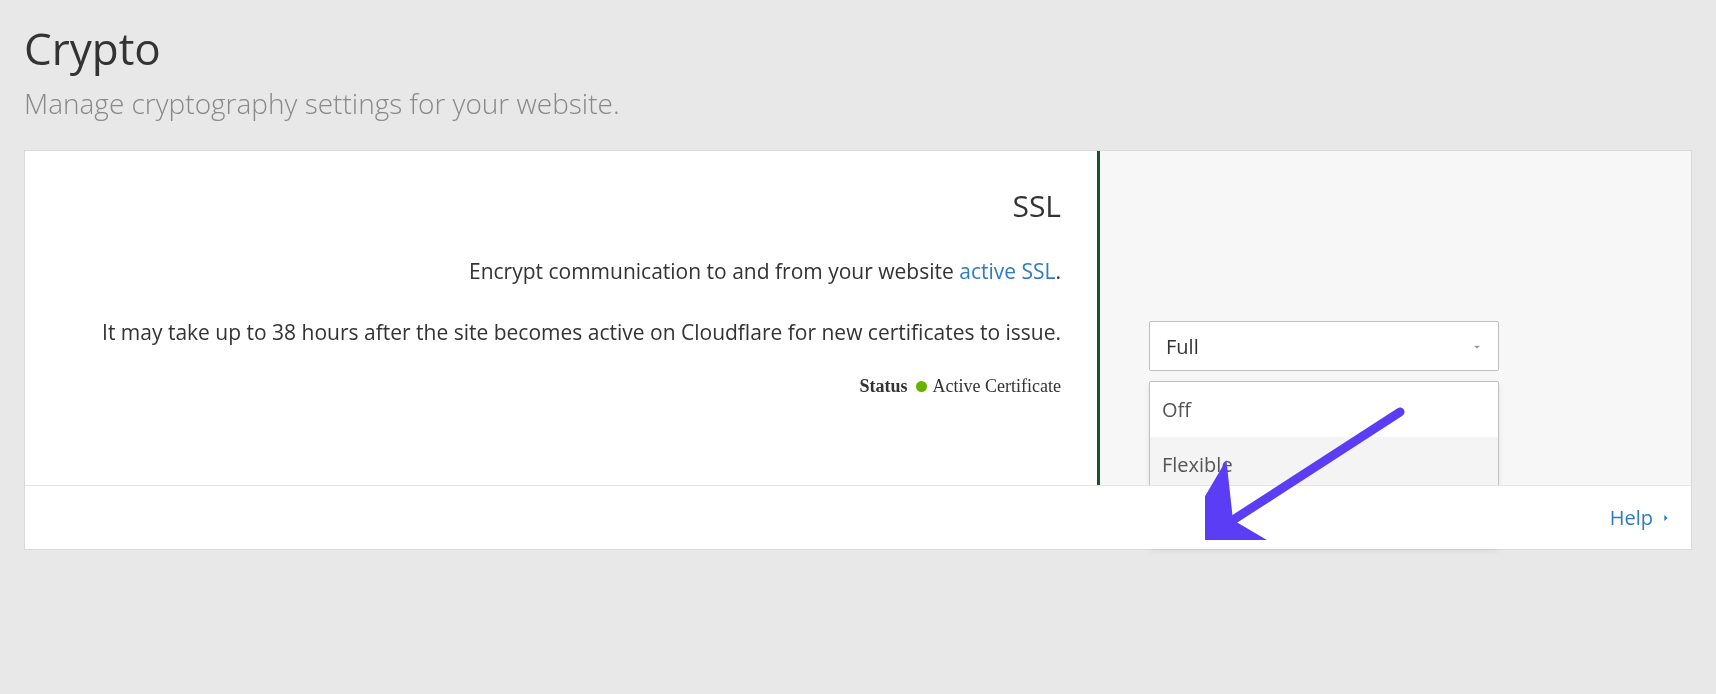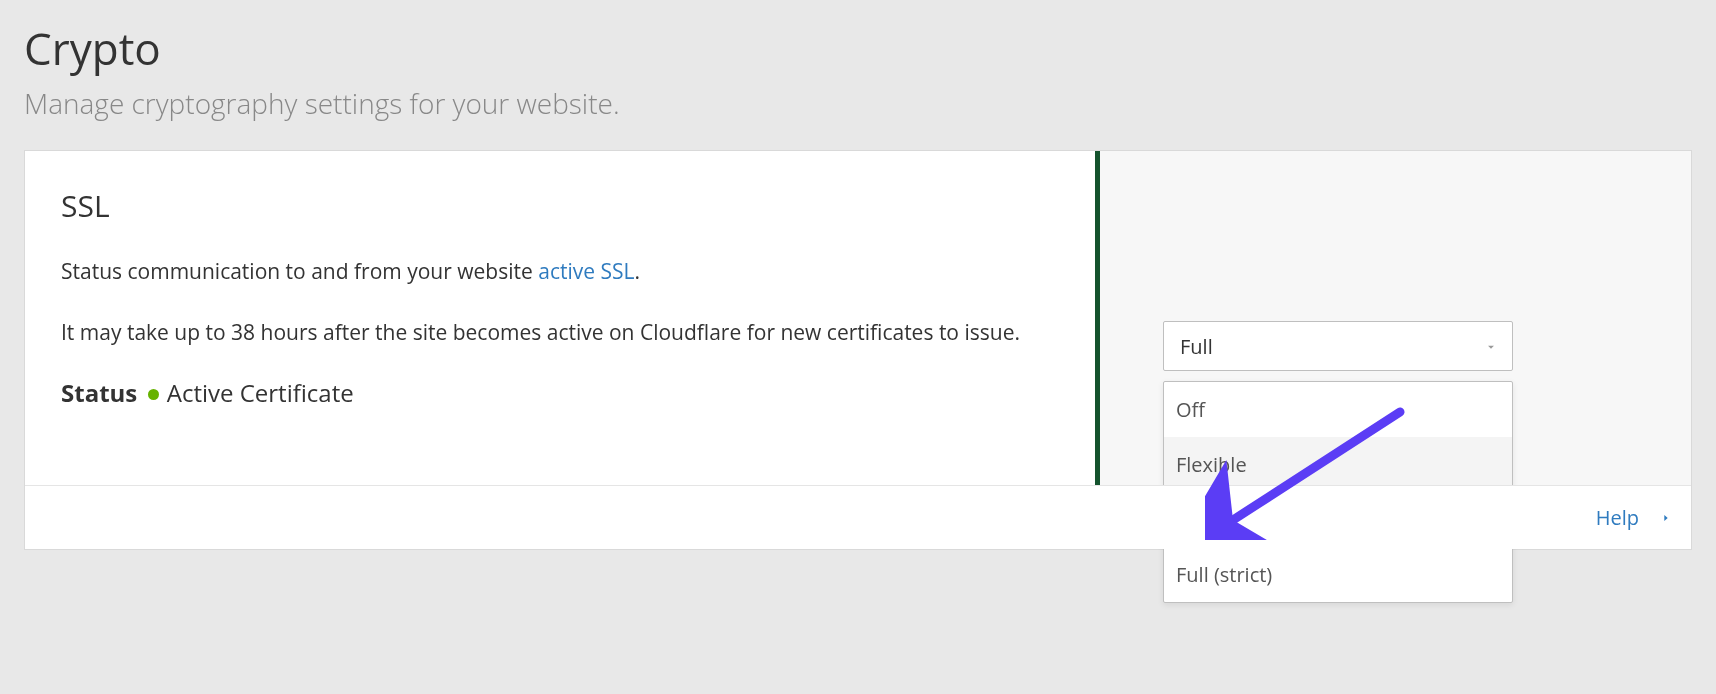--- a/index.html
+++ b/index.html
@@ -29,23 +29,24 @@
     background: #fff;
     border: 1px solid #d9d9d9;
     display: flex;
     flex-direction: row;
     min-height: 400px;
     position: relative;
   }
   .card-left {
     flex: 0 0 1075px;
     padding: 34px 36px 24px 36px;
-    border-right: 5px solid #14532d;
+    border-right: 3px solid #14532d;
     display: flex;
     flex-direction: column;
+    align-items: flex-end;
   }
   .card-right {
     flex: 1;
     background: #f7f7f7;
     position: relative;
   }
   .section-title {
     font-size: 30px;
     font-weight: 400;
     color: #333;
@@ -62,23 +63,24 @@
     text-decoration: none;
   }
   .section-note {
     font-size: 21px;
     color: #333;
     line-height: 1.55;
     margin-bottom: 28px;
     max-width: 1000px;
   }
   .status-line {
-    font-size: 24px;
-    color: #333;
-    margin-bottom: 28px;
+    font-size: 18px;
+    color: #333;
+    margin-bottom: 28px;
+    font-family: Liberation Serif, serif;
   }
   .status-line .label { font-weight: 700; }
   .status-dot {
     display: inline-block;
     width: 11px; height: 11px;
     background: #66b200;
     border-radius: 50%;
     vertical-align: middle;
     margin: 0 2px 2px 4px;
   }
@@ -97,30 +99,30 @@
     display: flex;
     align-items: center;
     justify-content: flex-end;
     padding-right: 20px;
   }
   .help-link {
     color: #2f7bbf;
     font-size: 20px;
     display: flex;
     align-items: center;
-    gap: 22px;
+    gap: 8px;
     cursor: pointer;
   }
   .help-link svg { fill: #2f7bbf; }
 
   
   .dropdown-wrap {
     position: absolute;
     top: 170px;
-    left: 63px;
+    left: 49px;
     width: 350px;
   }
   .dropdown-toggle {
     width: 100%;
     height: 50px;
     background: #fff;
     border: 1px solid #bfbfbf;
     border-radius: 2px;
     display: flex;
     align-items: center;
@@ -159,21 +161,21 @@
 
 <div class="page">
   <h1 class="page-title">Crypto</h1>
   <div class="page-subtitle">Manage cryptography settings for your website.</div>
 
   <div class="card">
     <div class="card-left">
       <h2 class="section-title">SSL</h2>
 
       <p class="section-desc">
-        <span>Status communication to and from your website </span><a href="#">active SSL</a><span>.</span>
+        <span>Encrypt communication to and from your website </span><a href="#">active SSL</a><span>.</span>
       </p>
 
       <p class="section-note">It may take up to 38 hours after the site becomes active on Cloudflare for new certificates to issue.</p>
 
       <p class="status-line">
         <span class="label">Status</span>
         <span class="status-dot"></span>
         <span>Active Certificate</span>
       </p>
 
@@ -187,21 +189,20 @@
           <span>
             <svg width="14" height="14" viewBox="0 0 24 24">
                 <path d="M7 10l5 5 5-5z"></path>
               </svg>
           </span>
         </div>
         <div class="dropdown-menu">
           <div class="dropdown-item">Off</div>
           <div class="dropdown-item alt">Flexible</div>
           <div class="dropdown-item hover">Full</div>
-          <div class="dropdown-item">Full (strict)</div>
         </div>
       </div>
     </div>
 
     <div class="footer" style="position:absolute;bottom:0;left:0;">
       <div class="help-link">
         <span>Help</span>
         <span>
           <svg width="10" height="14" viewBox="0 0 24 24">
               <path d="M8 5l8 7-8 7z"></path>

